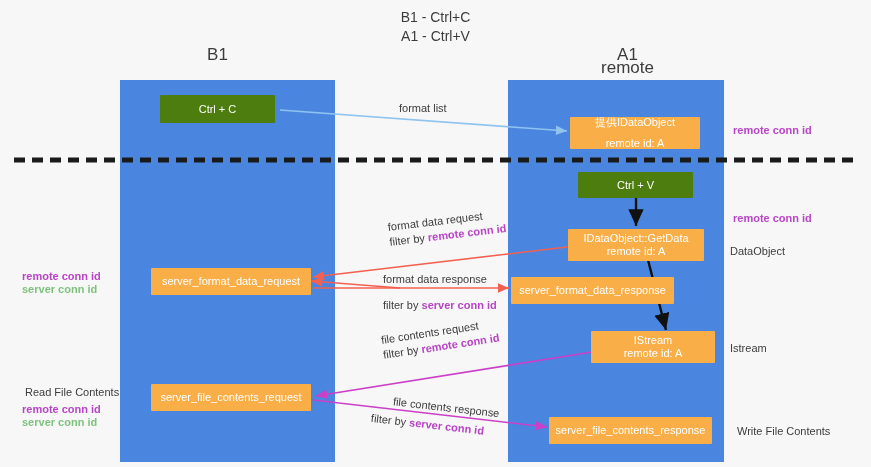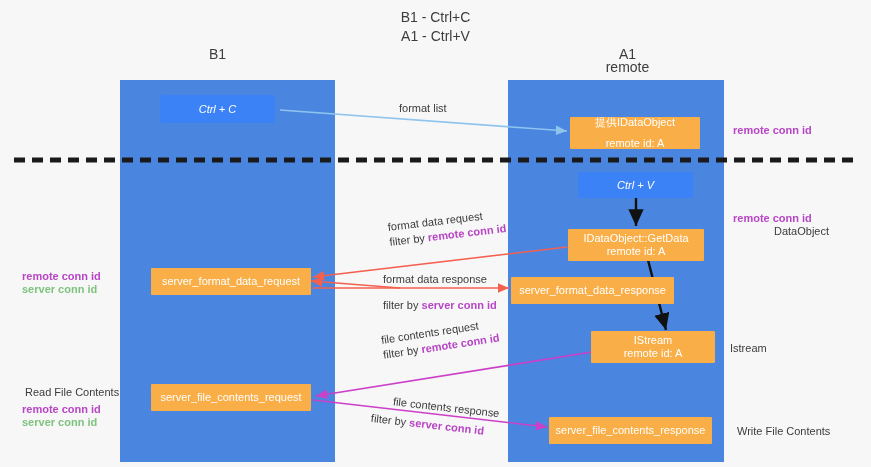--- a/index.html
+++ b/index.html
@@ -8,31 +8,31 @@
     background:#f7f7f7;
     font-family:"Liberation Sans","DejaVu Sans",sans-serif;
     overflow:hidden;
     position:relative;
   }
   #stage{position:absolute;left:0;top:0;width:871px;height:467px;}
   svg#wires{position:absolute;left:0;top:0;width:871px;height:467px;pointer-events:none;}
 
   
   .lane{position:absolute;background:#4a86e0;}
-  .lane-hdr{position:absolute;text-align:center;color:#3c3c3c;font-size:14px;line-height:13px;}
+  .lane-hdr{position:absolute;text-align:center;color:#3c3c3c;font-size:17px;line-height:13px;}
 
   
   .node{
     position:absolute;box-sizing:border-box;
     display:flex;flex-direction:column;align-items:center;justify-content:center;
     color:#ffffff;font-size:11px;line-height:13px;text-align:center;
     border-radius:1px;
   }
   .n-orange{background:#f9ae47;}
-  .n-green{background:#3b82f6;font-style:italic;}
+  .n-green{background:#4d7c0f;}
   .node .l2{font-size:11px;}
 
   
   .txt{position:absolute;font-size:11px;line-height:14px;color:#3c3c3c;white-space:nowrap;}
   .txt.bold{font-weight:bold;}
   .c-purple{color:#b845c6;}
   .c-green{color:#7dc37d;}
   .c-dark{color:#3c3c3c;}
 
   
@@ -156,21 +156,21 @@
     <div><span>filter by </span><b class="c-purple">remote conn id</b></div>
   </div>
 
   <div class="rot" style="left:374px;top:392px;transform:rotate(6.5deg);">
     <div style="margin-left:20px;">file contents response</div>
     <div style="margin-top:4px;"><span>filter by </span><b class="c-purple">server conn id</b></div>
   </div>
 
   <div class="txt bold c-purple" style="left:733px;top:123px;">remote conn id</div>
   <div class="txt bold c-purple" style="left:733px;top:211px;">remote conn id</div>
-  <div class="txt c-dark" style="left:730px;top:224px;margin-left:44px;">DataObject</div>
+  <div class="txt c-dark" style="left:730px;top:244px;">DataObject</div>
   <div class="txt c-dark" style="left:730px;top:341px;">Istream</div>
   <div class="txt c-dark" style="left:737px;top:424px;">Write File Contents</div>
 
   <div class="txt bold c-purple" style="left:22px;top:269px;">remote conn id</div>
   <div class="txt bold c-green" style="left:22px;top:282px;">server conn id</div>
   <div class="txt c-dark" style="left:25px;top:385px;">Read File Contents</div>
   <div class="txt bold c-purple" style="left:22px;top:402px;">remote conn id</div>
   <div class="txt bold c-green" style="left:22px;top:415px;">server conn id</div>
 
 </div>

